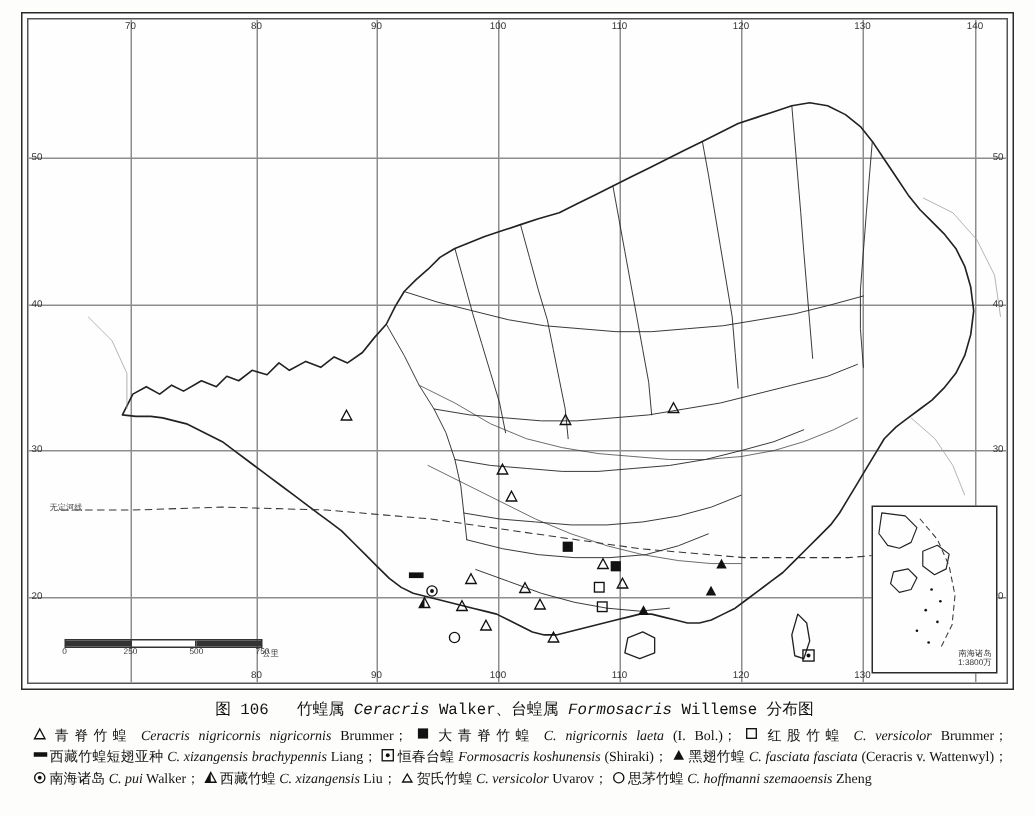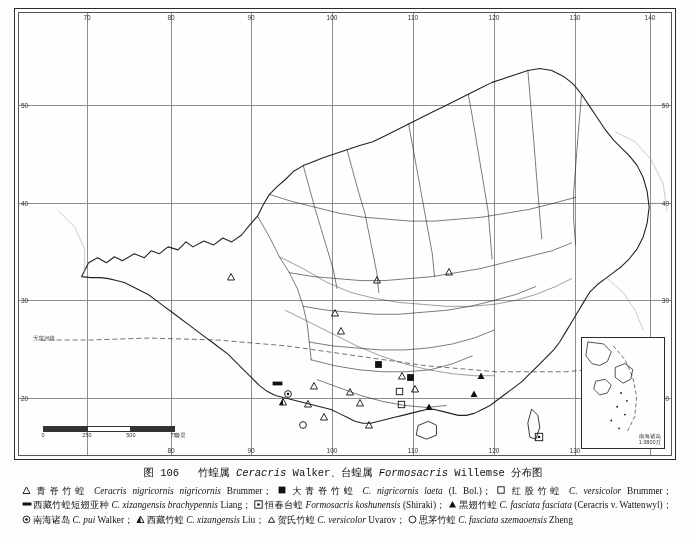--- a/index.html
+++ b/index.html
@@ -542,18 +542,18 @@
             <polygon points="4.5,2 7.6,7.3 1.4,7.3" fill="none" stroke="#111" stroke-width="0.9"></polygon>
           </svg>
       </span><span>贺氏竹蝗</span> <span class="it">C. versicolor</span><span> Uvarov；</span>
     </span>
 
     <span class="entry">
       <span class="lgicon">
         <svg width="9" height="9" viewBox="0 0 9 9">
             <circle cx="4.5" cy="4.5" r="3.4" fill="none" stroke="#111" stroke-width="0.9"></circle>
           </svg>
-      </span><span>思茅竹蝗</span> <span class="it">C.  fasciata szemaoensis</span><span> Zheng</span>
+      </span><span>思茅竹蝗</span> <span class="it">C.  hoffmanni szemaoensis</span><span> Zheng</span>
     </span>
 
   </div>
 
 </div>
 
 </body></html>

